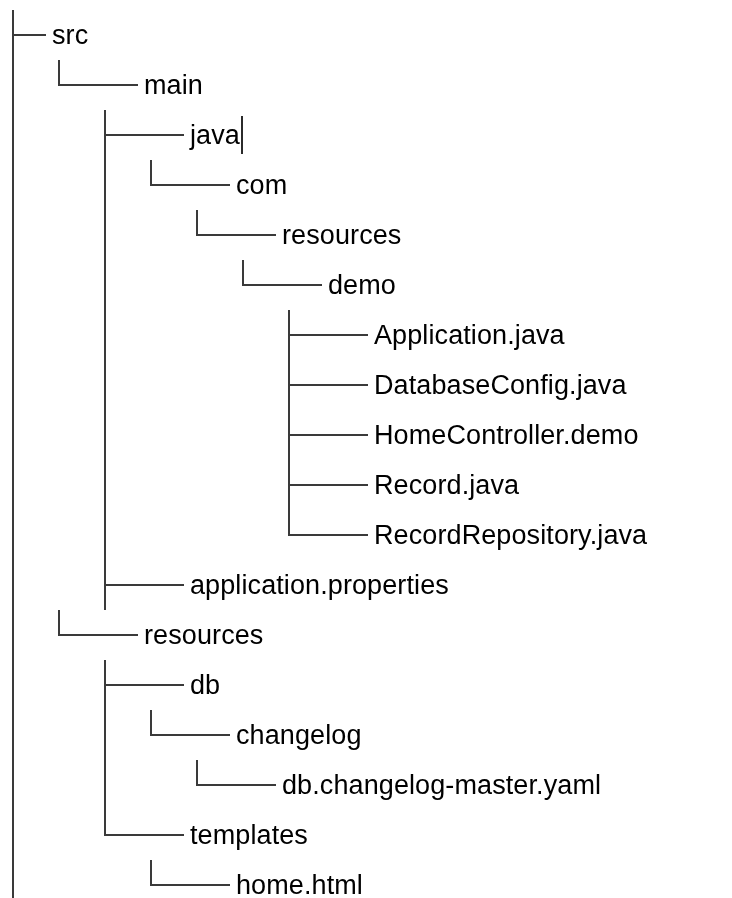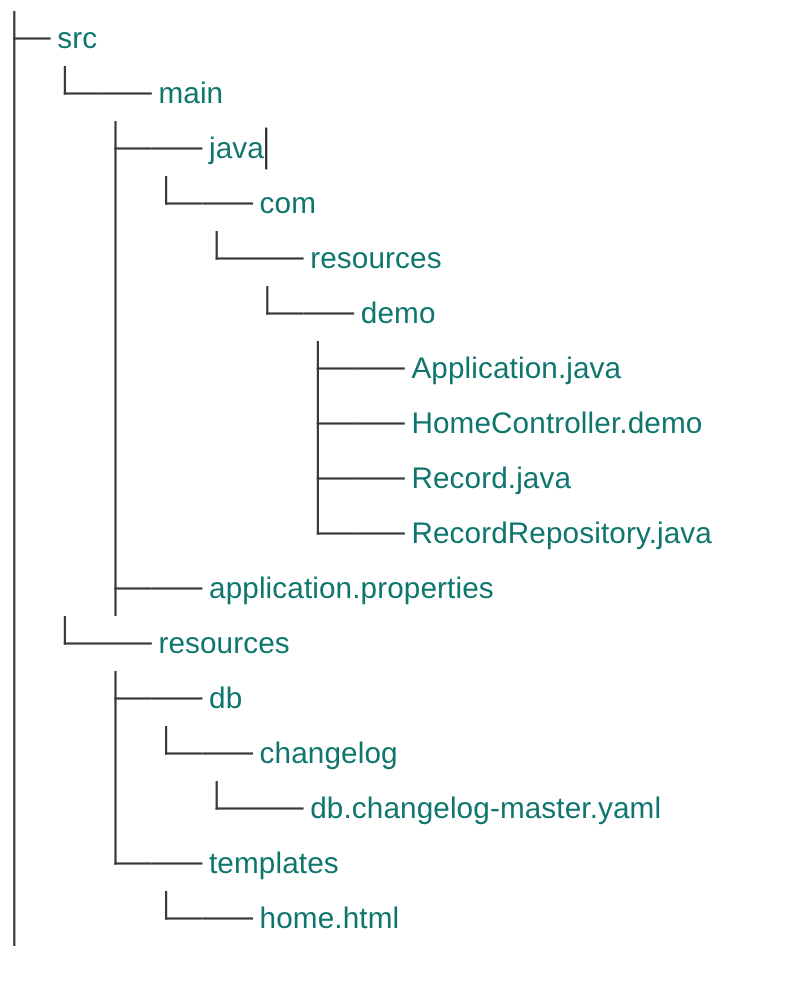--- a/index.html
+++ b/index.html
@@ -106,21 +106,21 @@
 
   .cell.blank { }
 
   
   .node-label {
     display: inline-block;
     vertical-align: top;
     font-size: 27px;
     line-height: 50px;
     letter-spacing: 0.1px;
-    color: #0f766e;
+    color: #000000;
     padding-left: 6px;
   }
 
   
   .caret {
     display: inline-block;
     vertical-align: top;
     width: 2px;
     height: 38px;
     margin-top: 6px;
@@ -132,20 +132,21 @@
 <body>
 
 <div id="tree">
     <div class="tree-row"><span class="cell tee"></span><span class="node-label">src</span></div>
     <div class="tree-row"><span class="cell pipe"></span><span class="cell elbow"></span><span class="cell dash"></span><span class="node-label">main</span></div>
     <div class="tree-row"><span class="cell pipe"></span><span class="cell blank"></span><span class="cell tee"></span><span class="cell dash"></span><span class="node-label">java</span><span class="caret"></span></div>
     <div class="tree-row"><span class="cell pipe"></span><span class="cell blank"></span><span class="cell pipe"></span><span class="cell elbow"></span><span class="cell dash"></span><span class="node-label">com</span></div>
     <div class="tree-row"><span class="cell pipe"></span><span class="cell blank"></span><span class="cell pipe"></span><span class="cell blank"></span><span class="cell elbow"></span><span class="cell dash"></span><span class="node-label">resources</span></div>
     <div class="tree-row"><span class="cell pipe"></span><span class="cell blank"></span><span class="cell pipe"></span><span class="cell blank"></span><span class="cell blank"></span><span class="cell elbow"></span><span class="cell dash"></span><span class="node-label">demo</span></div>
     <div class="tree-row"><span class="cell pipe"></span><span class="cell blank"></span><span class="cell pipe"></span><span class="cell blank"></span><span class="cell blank"></span><span class="cell blank"></span><span class="cell tee"></span><span class="cell dash"></span><span class="node-label">Application.java</span></div>
+    <div class="tree-row"><span class="cell pipe"></span><span class="cell blank"></span><span class="cell pipe"></span><span class="cell blank"></span><span class="cell blank"></span><span class="cell blank"></span><span class="cell tee"></span><span class="cell dash"></span><span class="node-label">DatabaseConfig.java</span></div>
     <div class="tree-row"><span class="cell pipe"></span><span class="cell blank"></span><span class="cell pipe"></span><span class="cell blank"></span><span class="cell blank"></span><span class="cell blank"></span><span class="cell tee"></span><span class="cell dash"></span><span class="node-label">HomeController.demo</span></div>
     <div class="tree-row"><span class="cell pipe"></span><span class="cell blank"></span><span class="cell pipe"></span><span class="cell blank"></span><span class="cell blank"></span><span class="cell blank"></span><span class="cell tee"></span><span class="cell dash"></span><span class="node-label">Record.java</span></div>
     <div class="tree-row"><span class="cell pipe"></span><span class="cell blank"></span><span class="cell pipe"></span><span class="cell blank"></span><span class="cell blank"></span><span class="cell blank"></span><span class="cell elbow"></span><span class="cell dash"></span><span class="node-label">RecordRepository.java</span></div>
     <div class="tree-row"><span class="cell pipe"></span><span class="cell blank"></span><span class="cell tee"></span><span class="cell dash"></span><span class="node-label">application.properties</span></div>
     <div class="tree-row"><span class="cell pipe"></span><span class="cell elbow"></span><span class="cell dash"></span><span class="node-label">resources</span></div>
     <div class="tree-row"><span class="cell pipe"></span><span class="cell blank"></span><span class="cell tee"></span><span class="cell dash"></span><span class="node-label">db</span></div>
     <div class="tree-row"><span class="cell pipe"></span><span class="cell blank"></span><span class="cell pipe"></span><span class="cell elbow"></span><span class="cell dash"></span><span class="node-label">changelog</span></div>
     <div class="tree-row"><span class="cell pipe"></span><span class="cell blank"></span><span class="cell pipe"></span><span class="cell blank"></span><span class="cell elbow"></span><span class="cell dash"></span><span class="node-label">db.changelog-master.yaml</span></div>
     <div class="tree-row"><span class="cell pipe"></span><span class="cell blank"></span><span class="cell elbow"></span><span class="cell dash"></span><span class="node-label">templates</span></div>
     <div class="tree-row"><span class="cell pipe"></span><span class="cell blank"></span><span class="cell blank"></span><span class="cell elbow"></span><span class="cell dash"></span><span class="node-label">home.html</span></div>

